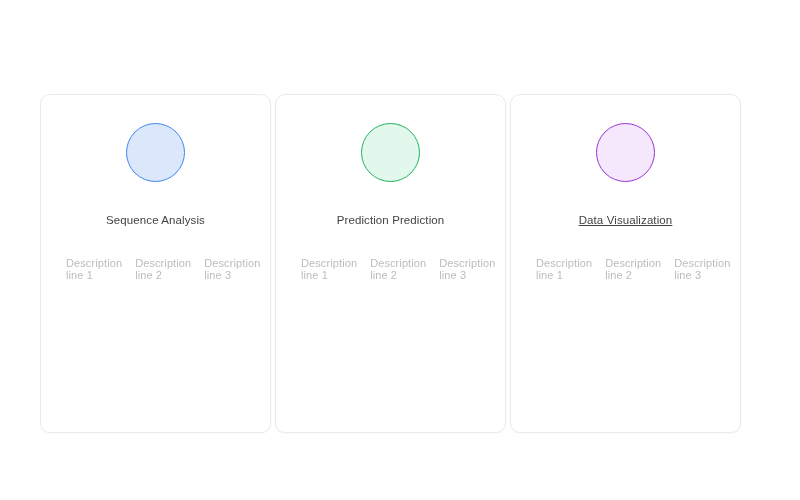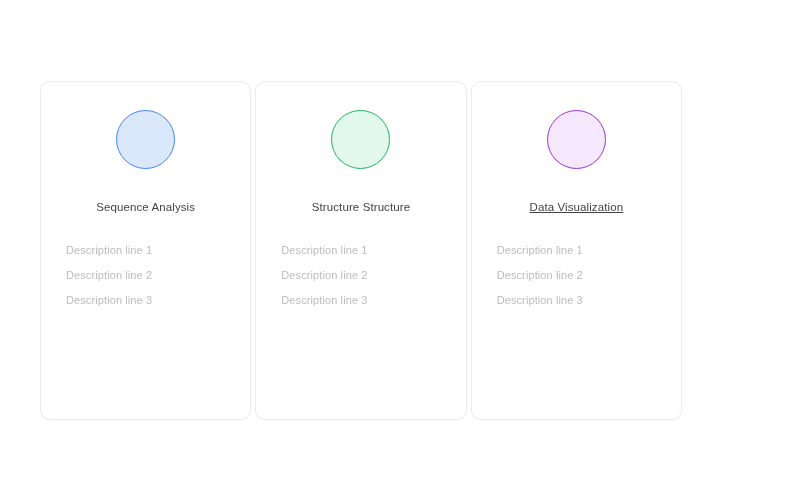--- a/index.html
+++ b/index.html
@@ -12,21 +12,21 @@
     height: 500px;
     background: #ffffff;
     font-family: "Liberation Sans", sans-serif;
     overflow: hidden;
     position: relative;
   }
 
   #card-grid {
     position: absolute;
     left: 40px;
-    top: 81px;
+    top: 94px;
     width: 642px;
     height: 339px;
     display: flex;
     flex-direction: row;
     gap: 4px;
   }
 
   .card {
     width: 231px;
     height: 339px;
@@ -64,21 +64,21 @@
     color: #434343;
     letter-spacing: 0.1px;
     line-height: 14px;
   }
 
   .card-desc {
     margin-top: 30px;
     padding-left: 25px;
     padding-right: 18px;
     display: flex;
-    flex-direction: column;
+    flex-direction: row;
     gap: 13px;
   }
 
   .desc-line {
     font-size: 11px;
     color: #bcbcbe;
     line-height: 12px;
     letter-spacing: 0.1px;
   }
 </style>
@@ -96,21 +96,21 @@
       <div class="desc-line" style="color: rgb(188, 188, 190);">Description line 1</div>
       <div class="desc-line" style="color: rgb(188, 188, 190);">Description line 2</div>
       <div class="desc-line" style="color: rgb(188, 188, 190);">Description line 3</div>
     </div>
   </div>
 
   <div class="card" style="border-color: rgb(235, 235, 238); background: rgb(255, 255, 255);">
     <div class="card-icon-wrap">
       <div class="card-icon" id="icon-1" style="background: rgb(227, 248, 236); border-color: rgb(33, 180, 95);"></div>
     </div>
-    <div class="card-title" style="color: rgb(67, 67, 67);">Structure Structure</div>
+    <div class="card-title" style="color: rgb(67, 67, 67);">Prediction Prediction</div>
     <div class="card-desc">
       <div class="desc-line" style="color: rgb(188, 188, 190);">Description line 1</div>
       <div class="desc-line" style="color: rgb(188, 188, 190);">Description line 2</div>
       <div class="desc-line" style="color: rgb(188, 188, 190);">Description line 3</div>
     </div>
   </div>
 
   <div class="card" style="border-color: rgb(235, 235, 238); background: rgb(255, 255, 255);">
     <div class="card-icon-wrap">
       <div class="card-icon" id="icon-2" style="background: rgb(245, 232, 252); border-color: rgb(155, 52, 216);"></div>

